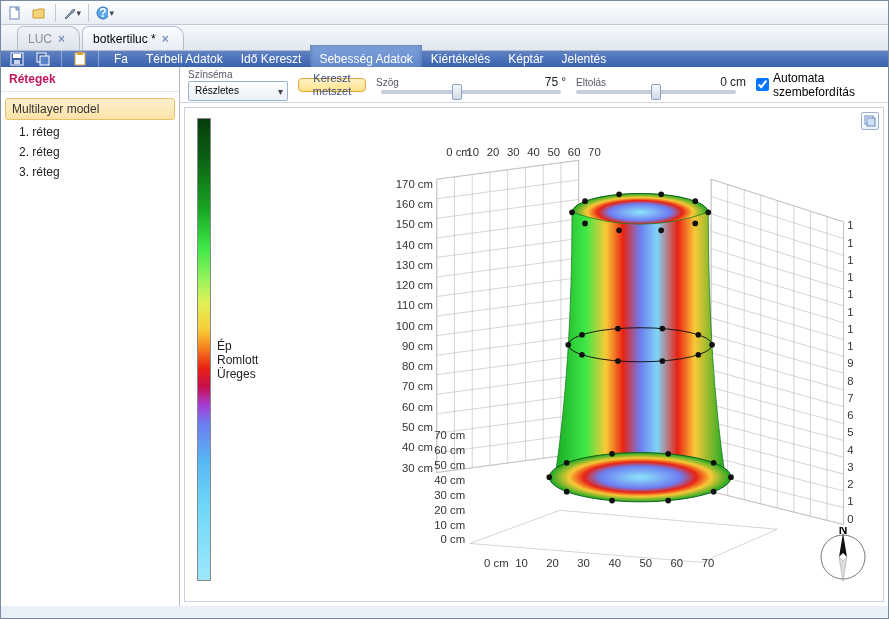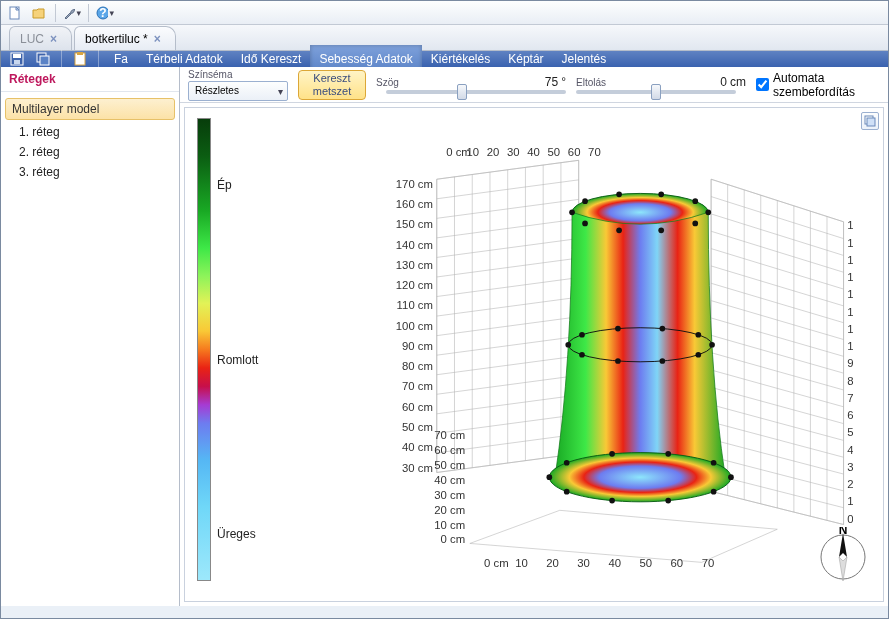--- a/index.html
+++ b/index.html
@@ -4,21 +4,21 @@
 <style>
   * { box-sizing: border-box; margin: 0; padding: 0; font-family: "Segoe UI", Tahoma, sans-serif; font-size: 12px; }
   body { background: #eaf0f7; width: 889px; height: 619px; border: 1px solid #7a8aa0; overflow: hidden; position: relative; }
 
   
   .sys-toolbar { height: 24px; background: linear-gradient(#fdfefe,#e9eef5); border-bottom: 1px solid #c2c9d4; display:flex;align-items:center;padding:0 4px;gap:4px;}
   .sys-toolbar .tb-btn{width:20px;height:20px;display:flex;align-items:center;justify-content:center;border:1px solid transparent;border-radius:3px;}
   .sep-v{width:1px;height:18px;background:#c2c9d4;margin:0 2px;}
 
   
-  .doc-tabs{height:26px;background:linear-gradient(#f6f8fb,#e1e7f0);display:flex;align-items:flex-end;padding-left:8px;border-bottom:1px solid #b5bdca;}
+  .doc-tabs{height:26px;background:linear-gradient(#f6f8fb,#e1e7f0);display:flex;align-items:flex-end;padding-left:16px;border-bottom:1px solid #b5bdca;}
   .doc-tab{height:24px;padding:0 14px 0 10px;border:1px solid #b5bdca;border-bottom:none;border-top-left-radius:6px;border-top-right-radius:10px;background:linear-gradient(#fbfcfe,#e7ecf4);display:flex;align-items:center;gap:6px;margin-right:2px;position:relative;}
   .doc-tab.inactive{color:#8a8f98;background:linear-gradient(#f1f3f7,#dde3ec);}
   .doc-tab .close{color:#7d92bf;font-weight:bold;cursor:pointer;}
 
   
   .ribbon{height:16px;background:linear-gradient(#5f82c2,#3a62af);display:flex;align-items:center;color:#fff;padding-left:4px;gap:2px;}
   .rib-btn{width:24px;height:22px;display:flex;align-items:center;justify-content:center;border-radius:3px;}
   .rib-sep{width:1px;height:20px;background:rgba(255,255,255,.35);margin:0 4px;}
   .menu-item{padding:0 9px;height:28px;line-height:28px;cursor:pointer;white-space:nowrap;}
   .menu-item.active{background:linear-gradient(#7ea1db,#5a82c6);box-shadow:inset 0 0 4px rgba(0,0,0,.25);}
@@ -30,38 +30,38 @@
   .tree{padding:4px 0;}
   .tree-root{padding:3px 6px;background:linear-gradient(#fdf0d0,#fce2a7);border:1px solid #e7c168;border-radius:3px;margin:2px 4px;color:#333;}
   .tree-child{padding:3px 4px 3px 18px;color:#222;}
 
   .work{flex:1;background:#fff;display:flex;flex-direction:column;}
   .controls{height:36px;border-bottom:1px solid #d0d6e0;display:flex;align-items:center;gap:10px;padding:0 8px;}
   .ctrl-group{display:flex;flex-direction:column;align-items:flex-start;gap:1px;}
   .ctrl-label{font-size:10px;color:#556;}
   .ctrl-select{height:20px;border:1px solid #9bb0d0;border-radius:2px;background:linear-gradient(#fdfefe,#ebf0f7);padding:0 18px 0 6px;position:relative;min-width:100px;font-size:10px;line-height:18px;}
   .ctrl-select::after{content:"▾";position:absolute;right:4px;top:1px;color:#445;}
-  .push-btn{height:30px;min-width:68px;border:1px solid #dca737;border-radius:4px;background:linear-gradient(#fff4c6,#ffe289);color:#3a4d7e;display:flex;align-items:center;justify-content:center;text-align:center;line-height:1.1;padding:2px 6px;font-size:11px;}
+  .push-btn{height:14px;min-width:68px;border:1px solid #dca737;border-radius:4px;background:linear-gradient(#fff4c6,#ffe289);color:#3a4d7e;display:flex;align-items:center;justify-content:center;text-align:center;line-height:1.1;padding:2px 6px;font-size:11px;}
   .slider-row{display:flex;align-items:center;gap:6px;}
   .slider{appearance:none;-webkit-appearance:none;width:120px;height:4px;background:#c4cdda;border-radius:2px;}
   .slider::-webkit-slider-thumb{appearance:none;width:10px;height:16px;background:linear-gradient(#f6f8fb,#d2dae7);border:1px solid #8aa0c0;border-radius:2px;}
   .val{font-size:11px;color:#222;white-space:nowrap;}
   .check-row{display:flex;align-items:center;gap:4px;margin-left:auto;margin-right:4px;}
 
   .canvas-area{flex:1;position:relative;margin:4px;border:1px solid #c9d1de;background:#fff;overflow:hidden;}
   .copy-icon{position:absolute;top:4px;right:4px;width:18px;height:18px;border:1px solid #9bb0d0;border-radius:2px;background:linear-gradient(#fdfefe,#ecf2fa);display:flex;align-items:center;justify-content:center;}
 
   
   .legend{position:absolute;left:12px;top:10px;bottom:20px;width:70px;display:flex;}
   .legend-bar{width:14px;height:100%;background:linear-gradient(to bottom,
      #073d0b 0%, #0b5d12 8%, #19a924 20%, #3ee847 28%, #8cf35a 34%,
      #e2f257 40%, #f9c936 46%, #f67a1e 50%, #e92314 54%, #c70f4a 58%,
      #a63bd3 62%, #6d7cf0 66%, #55b7f4 74%, #6fd7f8 84%, #9de8fb 100%);
      border:1px solid #888;}
-  .legend-labels{display:flex;flex-direction:column;justify-content:space-between;margin-left:6px;color:#222;font-size:11px;padding:60px 0 40px;}
+  .legend-labels{display:flex;flex-direction:column;justify-content:center;margin-left:6px;color:#222;font-size:11px;padding:60px 0 40px;}
 
   
   .scene{position:absolute;left:195px;top:0;right:30px;bottom:10px;}
 
   .compass{position:absolute;right:12px;bottom:18px;width:56px;height:56px;}
   .compass svg{width:56px;height:56px;}
 </style>
 </head>
 <body>
 
@@ -152,21 +152,21 @@
   </div>
 
   <div class="work">
     <div class="controls">
       <div class="ctrl-group">
         <div class="ctrl-label">Színséma</div>
         <div class="ctrl-select">Részletes</div>
       </div>
       <button class="push-btn" style="white-space:pre-line;">Kereszt
 metszet</button>
-      <div class="ctrl-group" style="align-items:flex-end;">
+      <div class="ctrl-group" style="align-items:center;">
         <div class="slider-row" style="width:190px;justify-content:space-between;">
           <span class="ctrl-label">Szög</span>
           <span class="val"><span>75</span>&nbsp;<span>°</span></span>
         </div>
         <input type="range" class="slider" min="0" max="180" style="width: 180px;" value="75">
       </div>
       <div class="ctrl-group" style="align-items:flex-start;">
         <div class="slider-row" style="width:170px;justify-content:space-between;">
           <span class="ctrl-label">Eltolás</span>
           <span class="val"><span>0</span>&nbsp;<span>cm</span></span>

